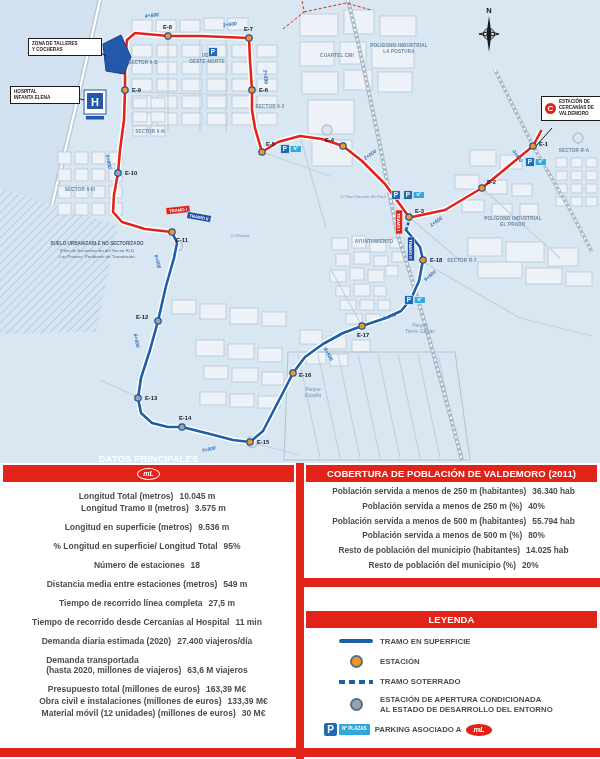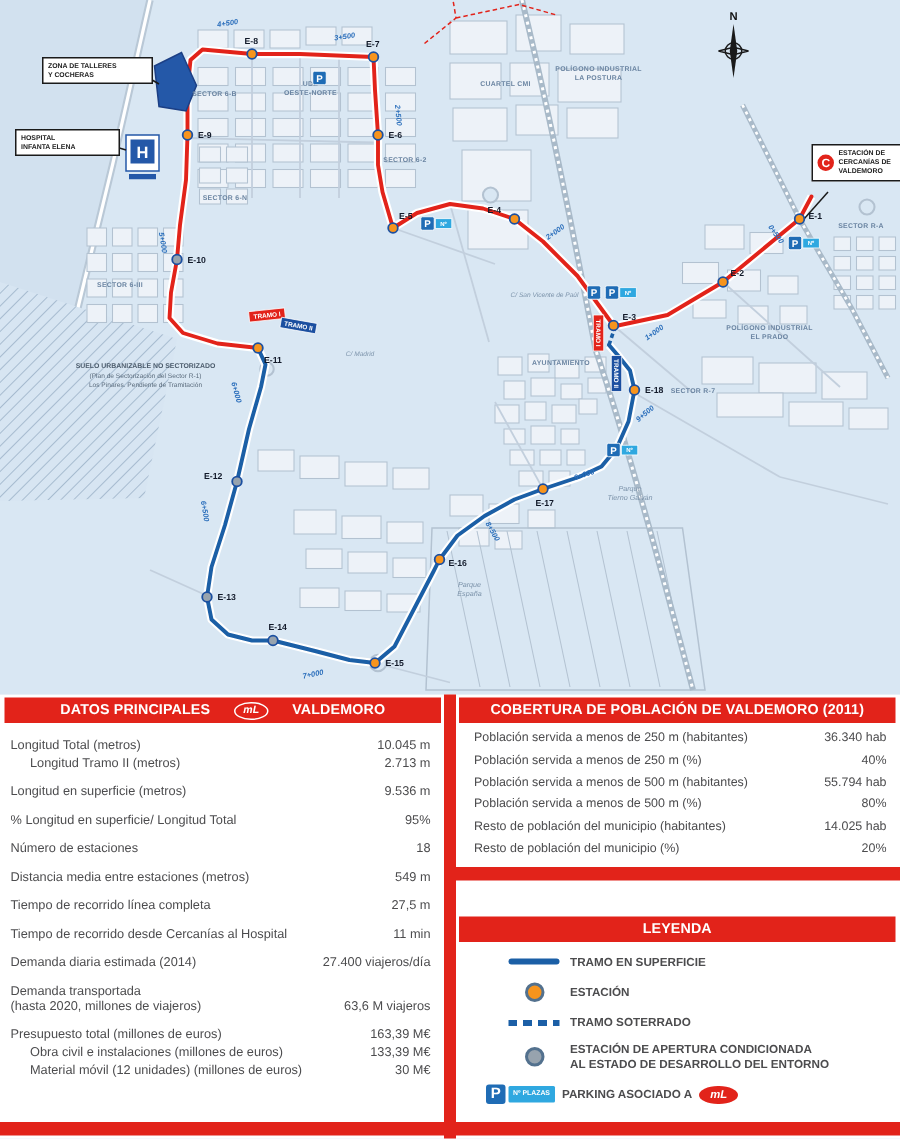--- a/index.html
+++ b/index.html
@@ -20,28 +20,28 @@
   svg text.st{font-size:4.4px;fill:#7d94ab;font-style:italic;}
   svg text.hz{font-size:4.4px;fill:#5a6b7c;}
   svg text.hzb{font-size:4.6px;fill:#4c5c6c;font-weight:bold;}
   svg text.stn{font-size:5.8px;fill:#101828;font-weight:bold;}
   svg text.chn{font-size:5px;fill:#2a6ebb;font-style:italic;font-weight:bold;}
 
   
   .panel{position:relative;width:600px;height:296px;display:grid;grid-template-columns:296px 8px 296px;}
   .divider{background:#e2231a;}
   .hbar{background:#e2231a;color:#fff;font-weight:bold;font-size:9.5px;height:17px;
-        display:flex;align-items:center;justify-content:center;gap:16px;letter-spacing:.1px;}
+        display:flex;align-items:center;justify-content:center;gap:4px;letter-spacing:.1px;flex-direction:column;}
   .hbar.left{margin:2px 2px 0 3px;}
   .hbar.right{margin:2px 3px 0 2px;}
   .ml-oval{display:inline-block;border:1px solid #fff;border-radius:50%;padding:0 5px 1px 5px;
            font-style:italic;font-weight:bold;font-size:7px;line-height:9px;}
   .rows{padding-top:0;}
-  .row{display:flex;justify-content:space-between;align-items:flex-end;
-       margin:9px 9px 0 7px;font-size:8.5px;font-weight:normal;color:#4c4c4e;line-height:1.18;}
+  .row{display:flex;justify-content:center;align-items:flex-end;
+       margin:9px 9px 0 7px;font-size:8.5px;font-weight:bold;color:#4c4c4e;line-height:1.18;}
   .row.tight{margin-top:2px;}
   .row.indent .lbl{padding-left:13px;}
   .row .val{white-space:nowrap;margin-left:6px;}
   .col-right .row{font-size:8.3px;margin-top:5px;margin-left:12px;}
   .rsep{height:9px;background:#e2231a;margin-top:7px;}
   .hbar.leyenda{margin-top:24px;}
   .lg-item{display:flex;align-items:center;margin-top:9px;padding-left:28px;
            font-size:7.8px;font-weight:bold;color:#4c4c4e;line-height:1.2;}
   .lg-icon{width:48px;display:flex;justify-content:center;align-items:center;flex-shrink:0;}
   .lg-icon.wide{width:auto;padding-right:5px;padding-left:0;margin-left:-8px;}
@@ -482,21 +482,21 @@
         <div class="row">
           <span class="lbl">
             <div>Longitud Total (metros)</div>
           </span>
           <span class="val">10.045 m</span>
         </div>
         <div class="row indent tight">
           <span class="lbl">
             <div>Longitud Tramo II (metros)</div>
           </span>
-          <span class="val">2.713 m</span>
+          <span class="val">3.575 m</span>
         </div>
         <div class="row">
           <span class="lbl">
             <div>Longitud en superficie (metros)</div>
           </span>
           <span class="val">9.536 m</span>
         </div>
         <div class="row">
           <span class="lbl">
             <div>% Longitud en superficie/ Longitud Total</div>
@@ -522,21 +522,21 @@
           <span class="val">27,5 m</span>
         </div>
         <div class="row">
           <span class="lbl">
             <div>Tiempo de recorrido desde Cercanías al Hospital</div>
           </span>
           <span class="val">11 min</span>
         </div>
         <div class="row">
           <span class="lbl">
-            <div>Demanda diaria estimada (2014)</div>
+            <div>Demanda diaria estimada (2020)</div>
           </span>
           <span class="val">27.400 viajeros/día</span>
         </div>
         <div class="row">
           <span class="lbl">
             <div>Demanda transportada</div>
             <div>(hasta 2020, millones de viajeros)</div>
           </span>
           <span class="val">63,6 M viajeros</span>
         </div>

